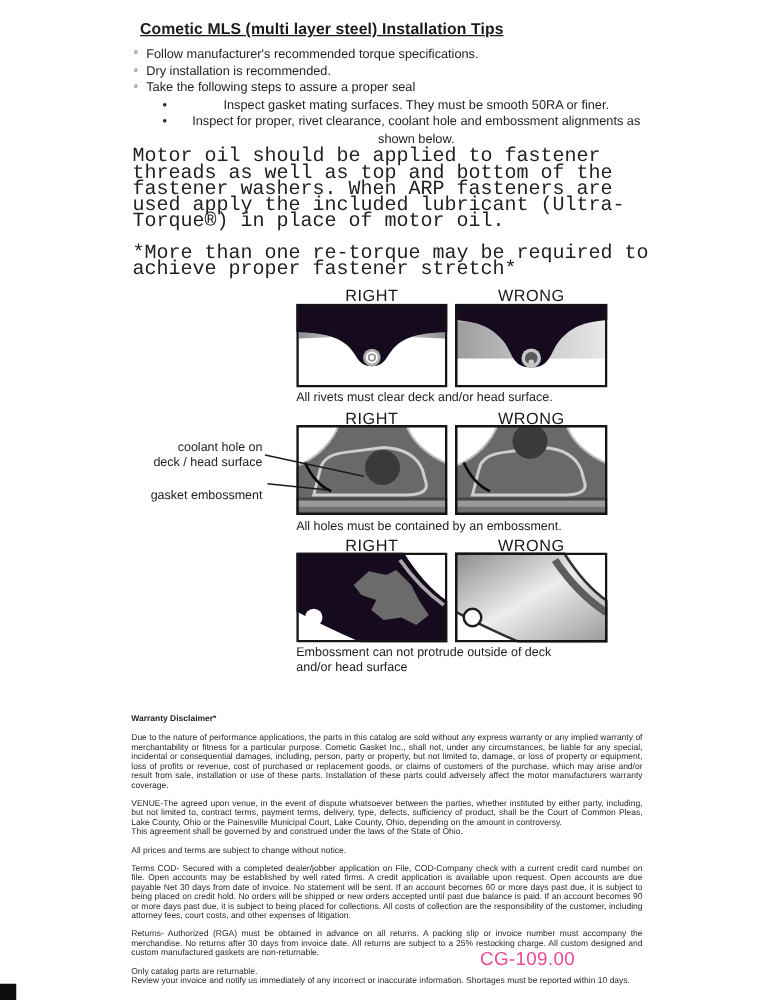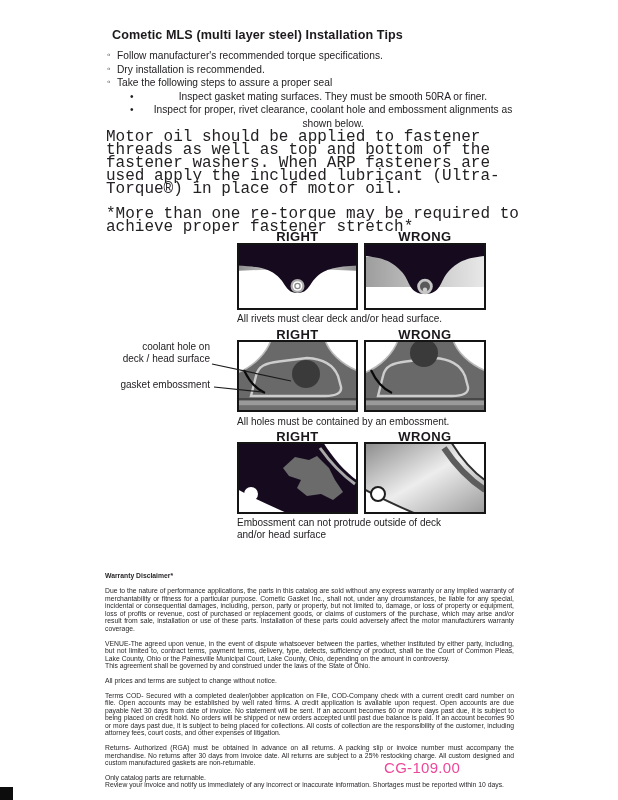--- a/index.html
+++ b/index.html
@@ -3,39 +3,39 @@
 <meta charset="utf-8">
 <style>
   html,body{margin:0;padding:0;}
   body{
     width:618px;height:800px;position:relative;background:#ffffff;
     font-family:"Liberation Sans",sans-serif;color:#242124;overflow:hidden;
   }
   
   .content-top{position:absolute;left:106px;top:16px;width:420px;}
   .doc-title{
-    font-size:12.6px;font-weight:bold;
-    margin:12px 0 7px 6px;letter-spacing:.1px;color:#1d1a1d;
+    font-size:12.6px;font-weight:bold;text-decoration:underline;
+    margin:0 0 7px 6px;letter-spacing:.1px;color:#1d1a1d;
   }
   .tip-list{margin:0;padding:0;list-style:none;font-size:10.2px;line-height:13.6px;}
   .tip{position:relative;padding-left:11px;}
   .tip::before{content:"◦";position:absolute;left:1px;top:-1px;font-size:10px;}
   .subtip{position:relative;margin-left:24px;padding-left:10px;text-align:center;}
   .subtip::before{content:"•";position:absolute;left:0;top:0;}
   .diesel-heading{font-size:12px;font-weight:bold;margin:10px 0 7px 0;color:#1d1a1d;}
   .para{font-size:16px;line-height:13.2px;margin:0 0 9px 0;font-family:Liberation Mono, monospace;}
   .note{margin-top:11px;}
   
-  .rw-label{position:absolute;font-size:13px;font-weight:bold;text-align:center;
+  .rw-label{position:absolute;font-size:13px;font-weight:normal;text-align:center;
     letter-spacing:.4px;color:#1b181b;}
   .dbox{position:absolute;}
   .dbox svg{display:block;}
   .dcaption{position:absolute;font-size:10px;line-height:11.5px;color:#242124;white-space:pre-line;}
   .side-label{position:absolute;font-size:10px;line-height:11.5px;text-align:right;
-    width:110px;white-space:pre-line;color:#242124;}
+    width:110px;white-space:pre-line;color:#242124;margin-top:12px;}
   .connector{position:absolute;pointer-events:none;z-index:6;}
   
   .disclaimer{position:absolute;left:105px;top:572px;width:409px;
     font-size:6.8px;line-height:7.45px;color:#2a272a;text-align:justify;}
   .disclaimer .dhead{font-weight:bold;margin:0 0 8px 0;text-align:left;}
   .disclaimer p{margin:0 0 7.5px 0;white-space:pre-line;}
   .page-number{position:absolute;left:384px;top:759px;font-size:15px;
     letter-spacing:.3px;color:#ec4899;}
   .corner-mark{position:absolute;left:0;top:787px;width:13px;height:13px;background:#0d0d0d;}
 </style>

